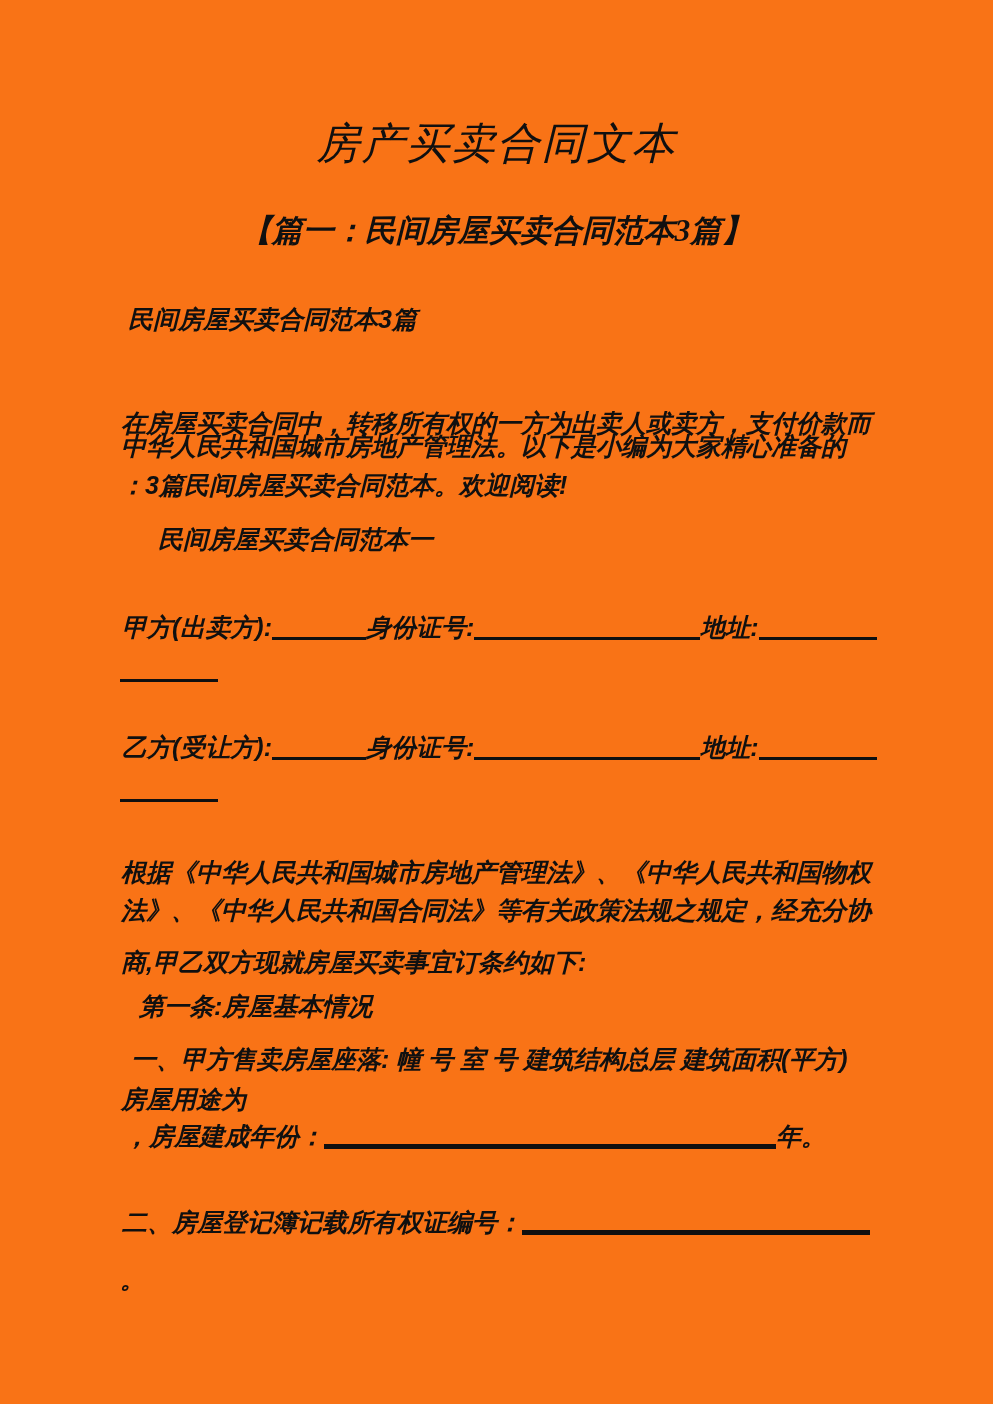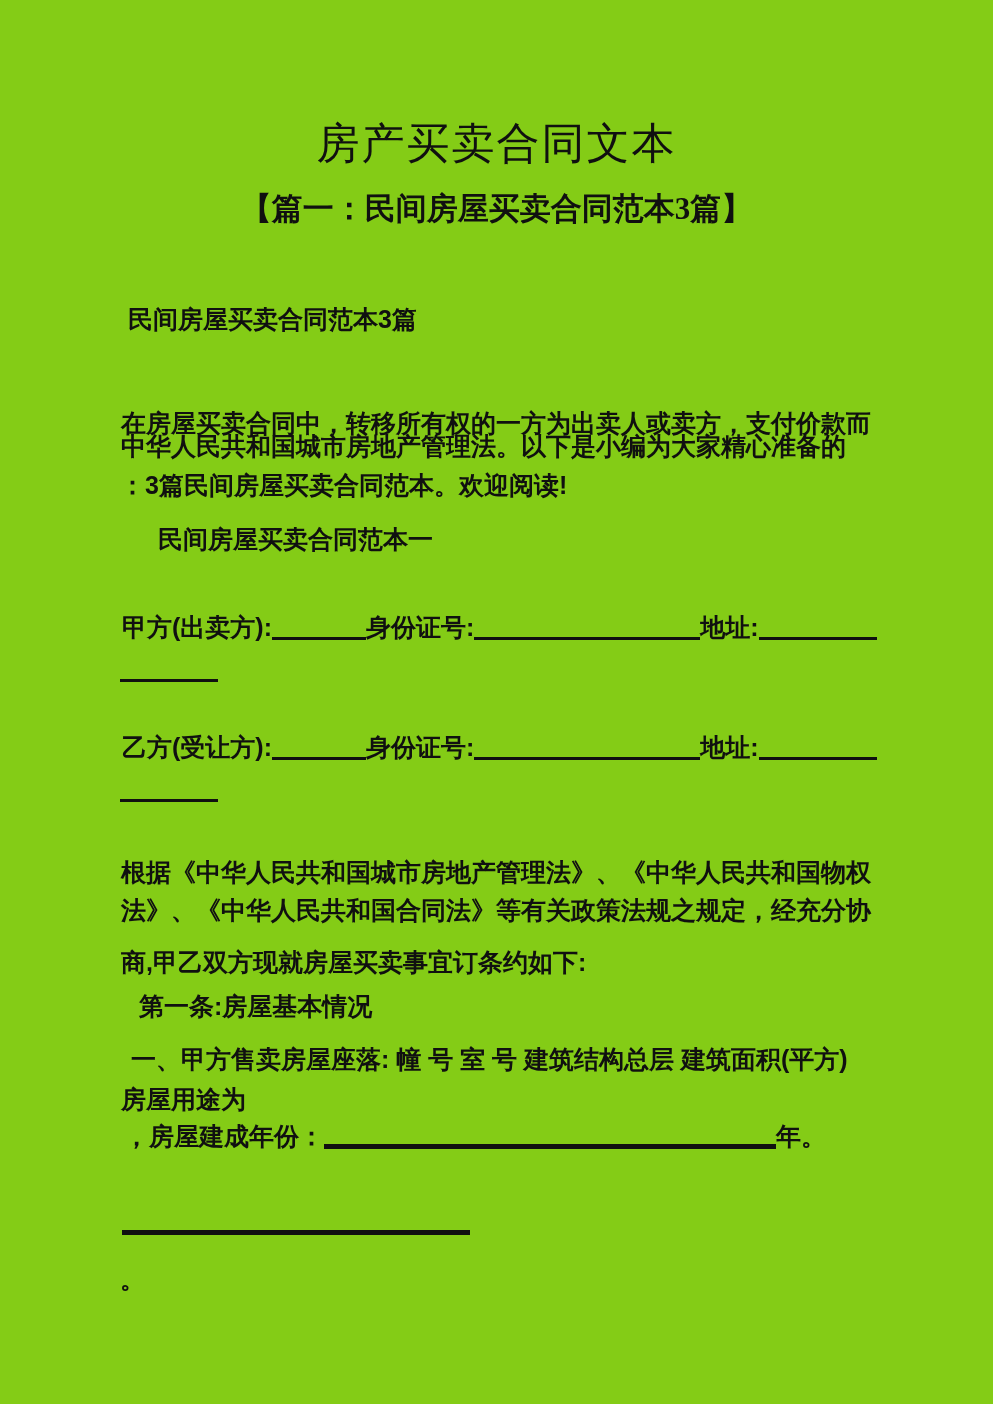--- a/index.html
+++ b/index.html
@@ -7,32 +7,33 @@
     width: 993px; height: 1404px;
     background: #ffffff;
     position: relative;
     overflow: hidden;
     font-family: "Liberation Sans", "DejaVu Sans", sans-serif;
     color: #101010;
   }
   .page {
     position: absolute; left: 0; top: 0;
     width: 993px; height: 1404px;
-    background: #84cc16;
+    background: #f97316;
+    font-style: italic;
   }
   .doc-title {
     position: absolute; top: 120px; left: 0; width: 993px;
     text-align: center;
     font-family: "Liberation Serif", "DejaVu Serif", serif;
     font-size: 43px; font-weight: 400;
     letter-spacing: 2px; line-height: 1.1;
     white-space: pre;
   }
   .doc-subtitle {
-    position: absolute; top: 190px; left: 0; width: 993px;
+    position: absolute; top: 212px; left: 0; width: 993px;
     text-align: center;
     font-family: "Liberation Serif", "DejaVu Serif", serif;
     font-size: 31px; font-weight: 600; line-height: 1.2;
     white-space: pre;
   }
   .doc-line {
     position: absolute;
     font-size: 25px; line-height: 31px;
     font-weight: 600;
     white-space: pre;
@@ -62,16 +63,16 @@
       <div class="doc-line" style="top: 654px; left: 120px;"><span class="blank" style="width: 98px;"></span></div>
       <div class="doc-line" style="top: 732px; left: 122px;"><span>乙方(受让方):</span><span class="blank" style="width: 94px;"></span><span>身份证号:</span><span class="blank" style="width: 226px;"></span><span>地址:</span><span class="blank" style="width: 118px;"></span></div>
       <div class="doc-line" style="top: 774px; left: 120px;"><span class="blank" style="width: 98px;"></span></div>
       <div class="doc-line" style="top: 857px; left: 121px;"><span>根据《中华人民共和国城市房地产管理法》、《中华人民共和国物权</span></div>
       <div class="doc-line" style="top: 895px; left: 121px;"><span>法》、《中华人民共和国合同法》等有关政策法规之规定，经充分协</span></div>
       <div class="doc-line" style="top: 935px; left: 121px; margin-top: 12px;"><span>商,甲乙双方现就房屋买卖事宜订条约如下:</span></div>
       <div class="doc-line" style="top: 991px; left: 139px;"><span>第一条:房屋基本情况</span></div>
       <div class="doc-line" style="top: 1044px; left: 131px;"><span>一、甲方售卖房屋座落: 幢 号 室 号 建筑结构总层 建筑面积(平方)</span></div>
       <div class="doc-line" style="top: 1084px; left: 121px;"><span>房屋用途为</span></div>
       <div class="doc-line" style="top: 1121px; left: 124px;"><span>，房屋建成年份：</span><span class="blank thick" style="width: 452px;"></span><span>年。</span></div>
-      <div class="doc-line" style="top: 1207px; left: 122px;"><span class="blank thick" style="width: 348px;"></span></div>
+      <div class="doc-line" style="top: 1207px; left: 122px;"><span>二、房屋登记簿记载所有权证编号：</span><span class="blank thick" style="width: 348px;"></span></div>
       <div class="doc-line" style="top: 1264px; left: 120px;"><span>。</span></div>
     </div>
 </div>
 
 </body></html>

